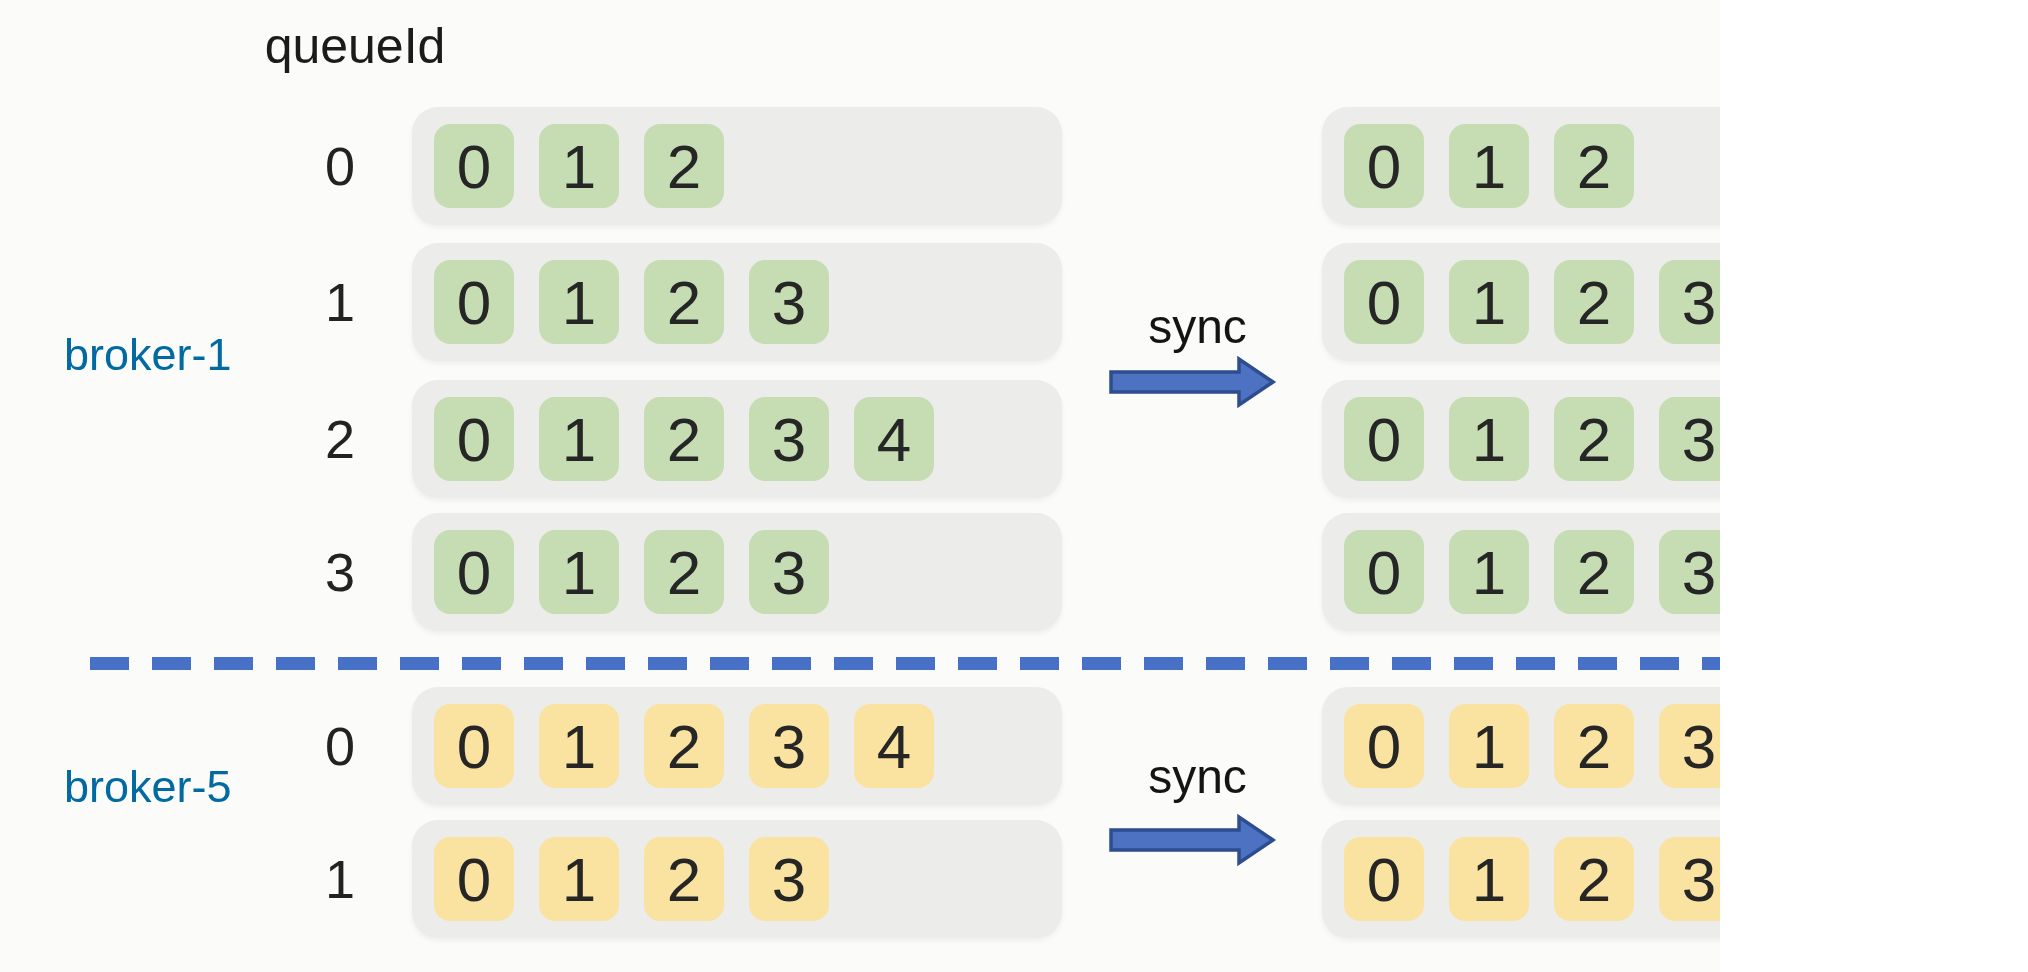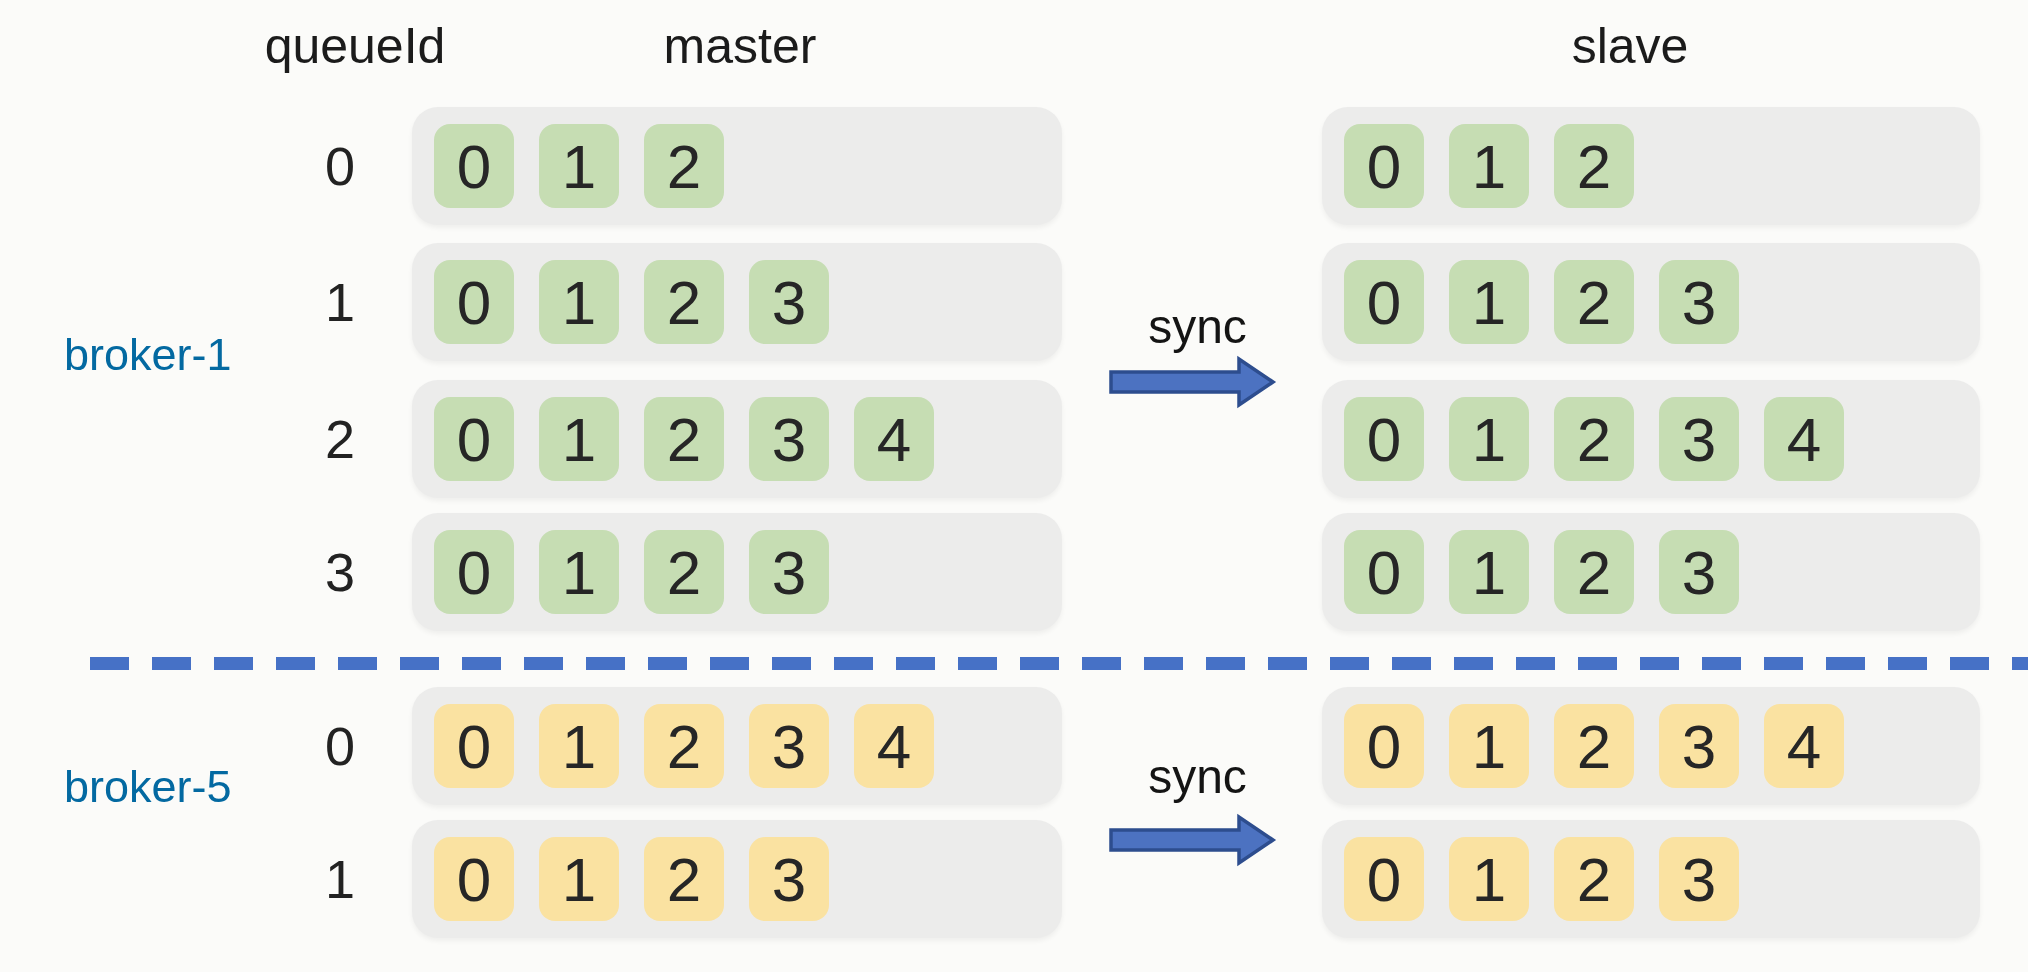--- a/index.html
+++ b/index.html
@@ -2,21 +2,21 @@
 <html><head>
 <meta charset="utf-8">
 <style>
   html, body {
     margin: 0;
     padding: 0;
     background: #ffffff;
   }
   #canvas {
     position: relative;
-    width: 2028px;
+    width: 1720px;
     height: 972px;
     background: #fbfbf9;
     overflow: hidden;
     font-family: "Liberation Sans", sans-serif;
     color: #1f1f1f;
   }
   .col-header {
     position: absolute;
     width: 220px;
     text-align: center;
@@ -87,22 +87,20 @@
     height: 13px;
     background: repeating-linear-gradient(90deg, #4671c6 0 39px, rgba(0,0,0,0) 39px 62px);
   }
 </style>
 </head>
 <body>
 
 <div id="canvas">
 
   <div class="col-header" style="left:245px;">queueId</div>
-  <div class="col-header" style="left:630px;">master</div>
-  <div class="col-header" style="left:1520px;">slave</div>
 
   <div id="rows-layer">
       <div class="broker-label" style="left: 64px; top: 332px;">broker-1</div>
       <div class="queue-id" style="top: 107px; height: 118px;">0</div>
       <div class="queue-container" style="top: 107px; left: 412px; width: 650px;">
         <div class="msg-block" style="background: rgb(198, 221, 179);">0</div>
         <div class="msg-block" style="background: rgb(198, 221, 179);">1</div>
         <div class="msg-block" style="background: rgb(198, 221, 179);">2</div>
       </div>
       <div class="queue-container" style="top: 107px; left: 1322px; width: 658px;">

